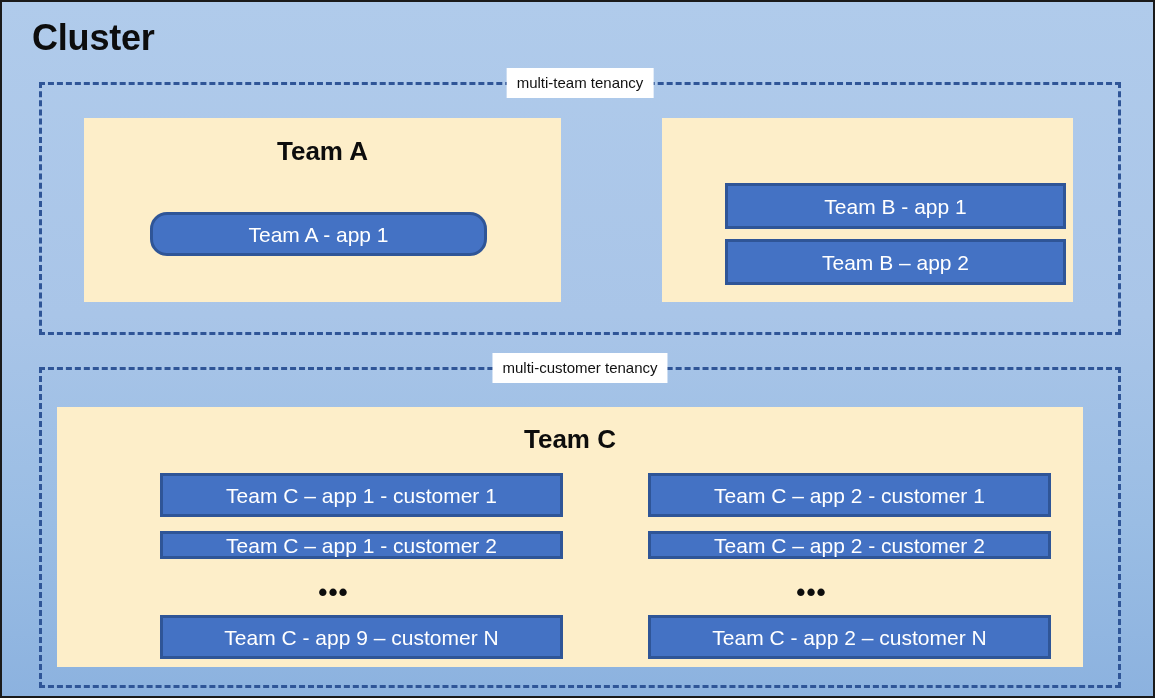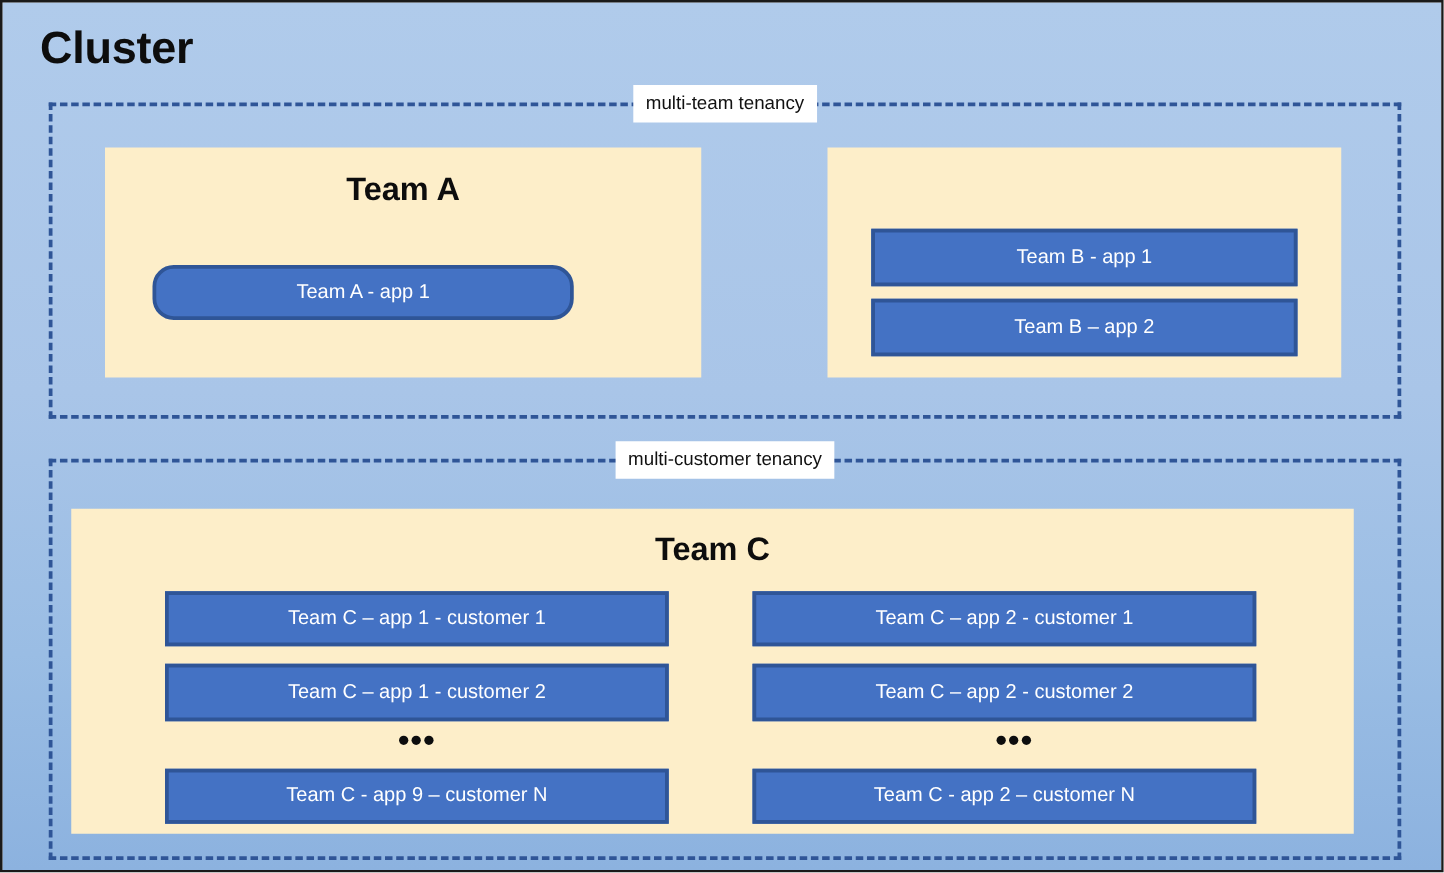--- a/index.html
+++ b/index.html
@@ -80,40 +80,41 @@
   #team-b .team-title { top: 20px; }
   #team-c .team-title { top: 19px; }
 
   
   .app-chip {
     position: absolute;
     box-sizing: border-box;
     background: #4472c4;
     border: 3px solid #2f5597;
     color: #ffffff;
-    font-size: 16px;
+    font-size: 21px;
     line-height: 1;
     display: flex;
     align-items: center;
     justify-content: center;
     white-space: nowrap;
+    margin-left: 28px;
   }
 
   
   #chip-a1 { left: 38px; top: 94px; width: 337px; height: 44px; border-radius: 17px; }
 
   
   #chip-b1 { left: 35px; top: 65px;  width: 341px; height: 46px; }
   #chip-b2 { left: 35px; top: 121px; width: 341px; height: 46px; }
 
   
   .col-left  { left: 75px; width: 403px; }
-  .col-right { left: 545px; width: 403px; }
+  .col-right { left: 563px; width: 403px; }
   .row-1 { top: 66px;  height: 44px; }
-  .row-2 { top: 124px; height: 46px; }
+  .row-2 { top: 124px; height: 28px; }
   .row-n { top: 208px; height: 44px; }
 
   .ellipsis {
     position: absolute;
     width: 403px;
     top: 176px;
     height: 26px;
     text-align: center;
     font-size: 26px;
     font-weight: bold;

